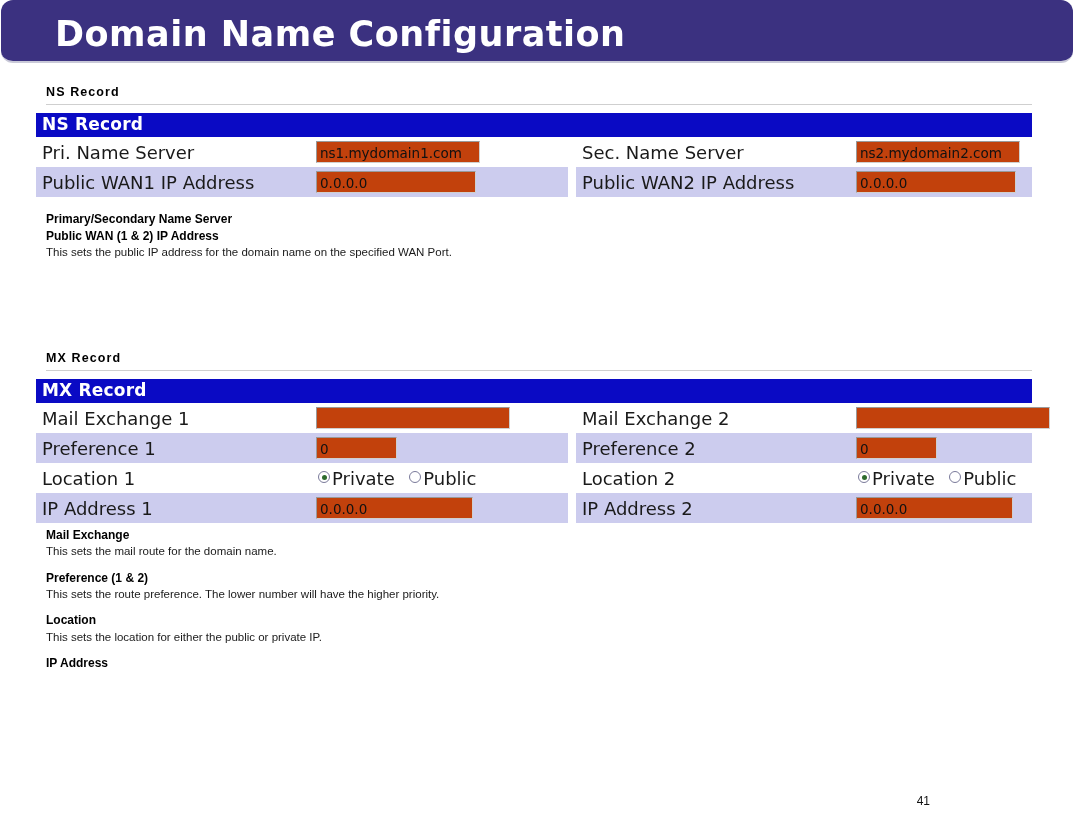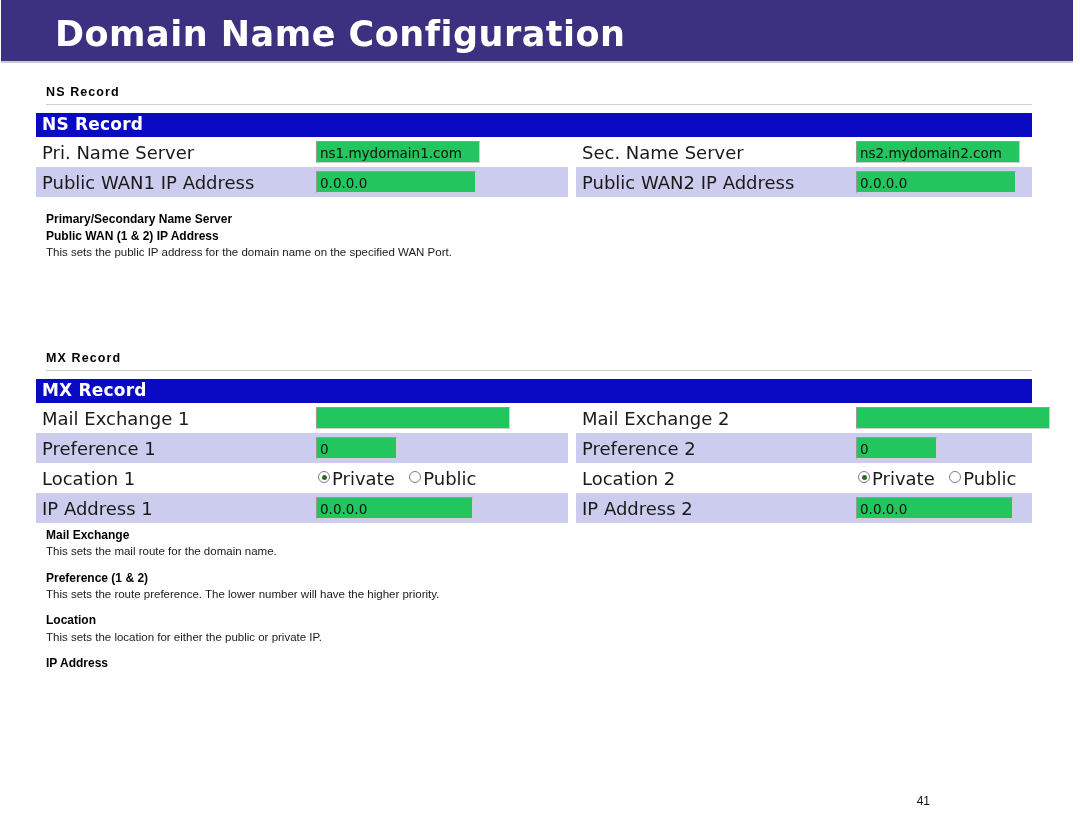--- a/index.html
+++ b/index.html
@@ -19,20 +19,21 @@
   
   .page-banner {
     position: absolute;
     left: 1px;
     top: 0;
     width: 1072px;
     height: 63px;
     background: #3b3180;
     border-bottom: 2px solid #c9c9d8;
     box-sizing: border-box;
+    border-radius: 12px;
   }
   .page-banner-title {
     position: absolute;
     left: 54px;
     top: 14px;
     color: #ffffff;
     font-size: 35px;
     font-weight: 600;
     letter-spacing: 0.5px;
     white-space: nowrap;
@@ -98,21 +99,21 @@
   .cell-field {
     vertical-align: middle;
     padding-left: 2px;
   }
   .cell-gap { background: #ffffff; width: 8px; }
 
   .txt {
     font-family: "DejaVu Sans", sans-serif;
     font-size: 13.5px;
     color: #111111;
-    background: #22c55e;
+    background: #c2410c;
     border: 1px solid #9a9a9a;
     border-right-color: #cfcfcf;
     border-bottom-color: #cfcfcf;
     height: 22px;
     line-height: 22px;
     padding: 0 2px 0 3px;
     box-sizing: border-box;
     display: inline-block;
     vertical-align: middle;
     overflow: hidden;

